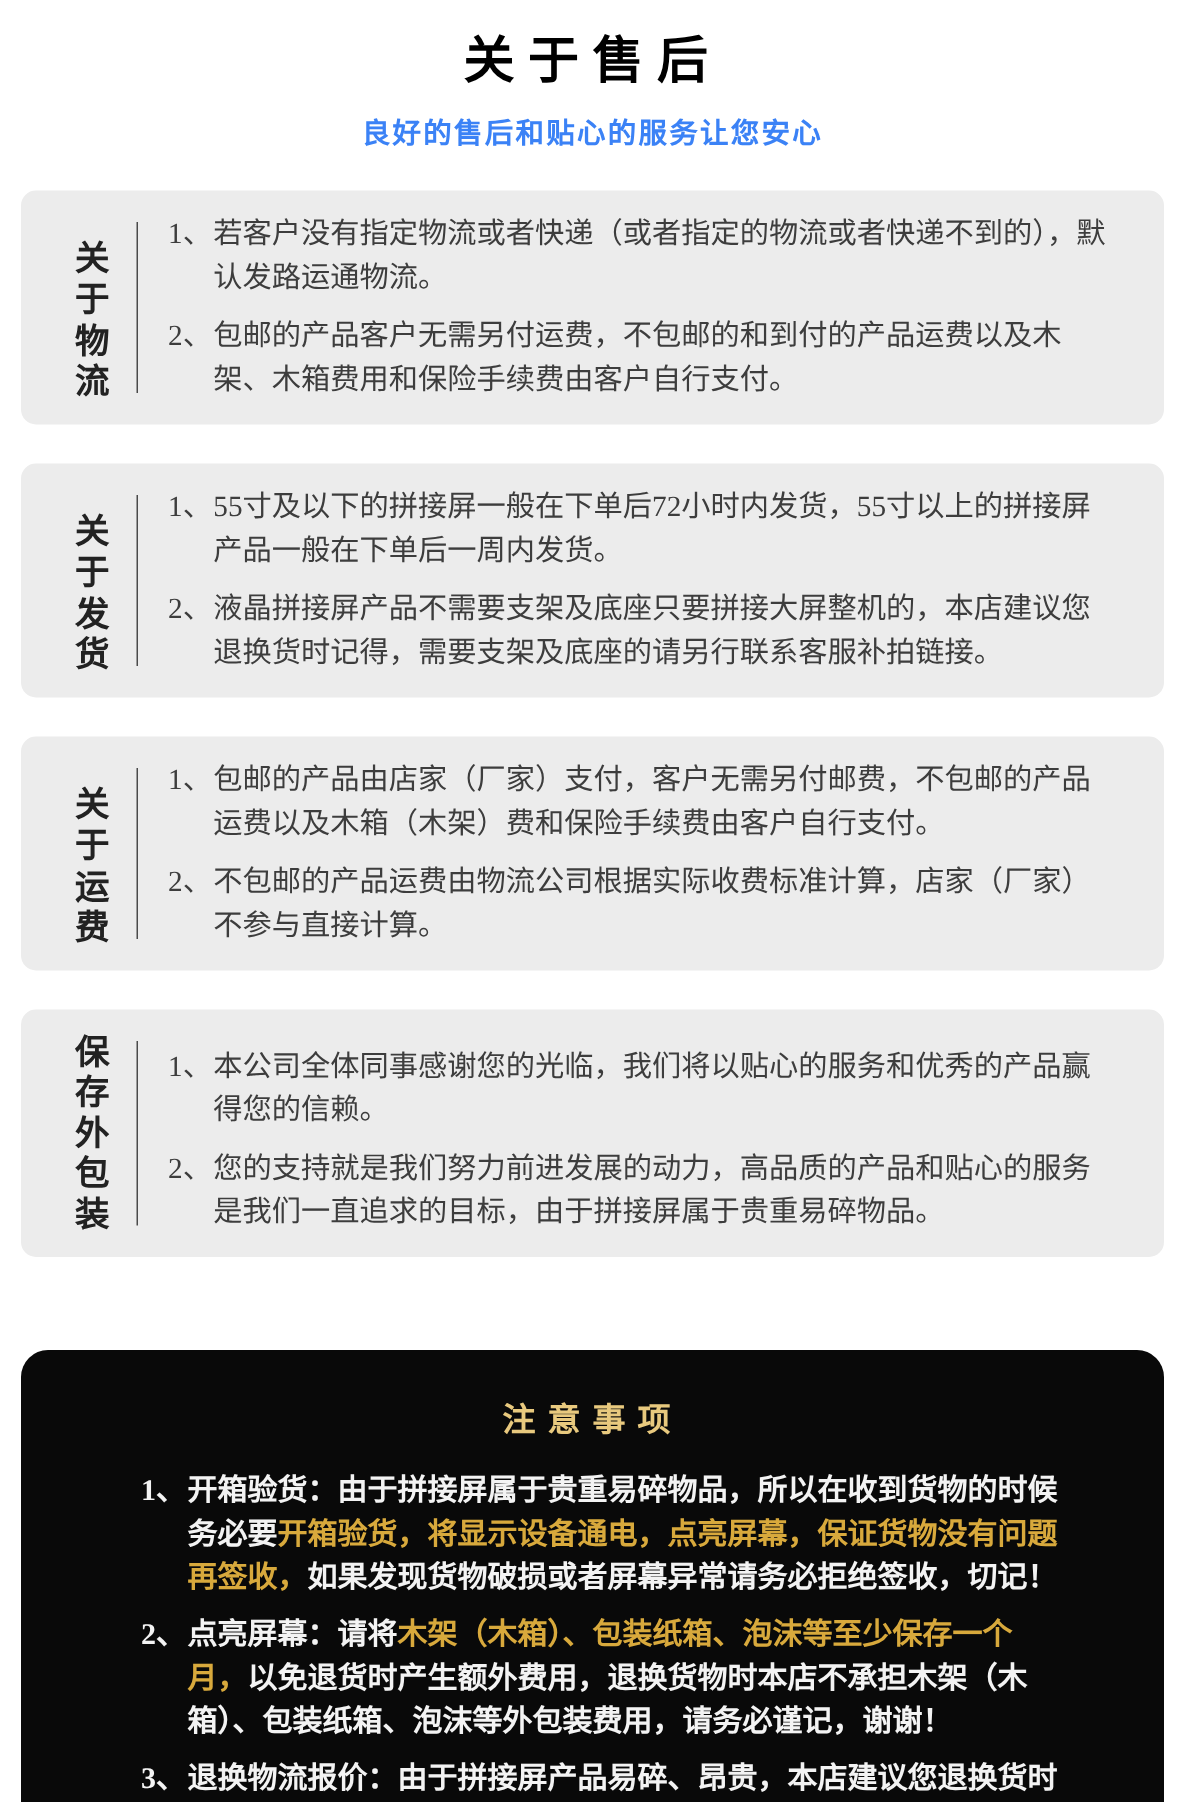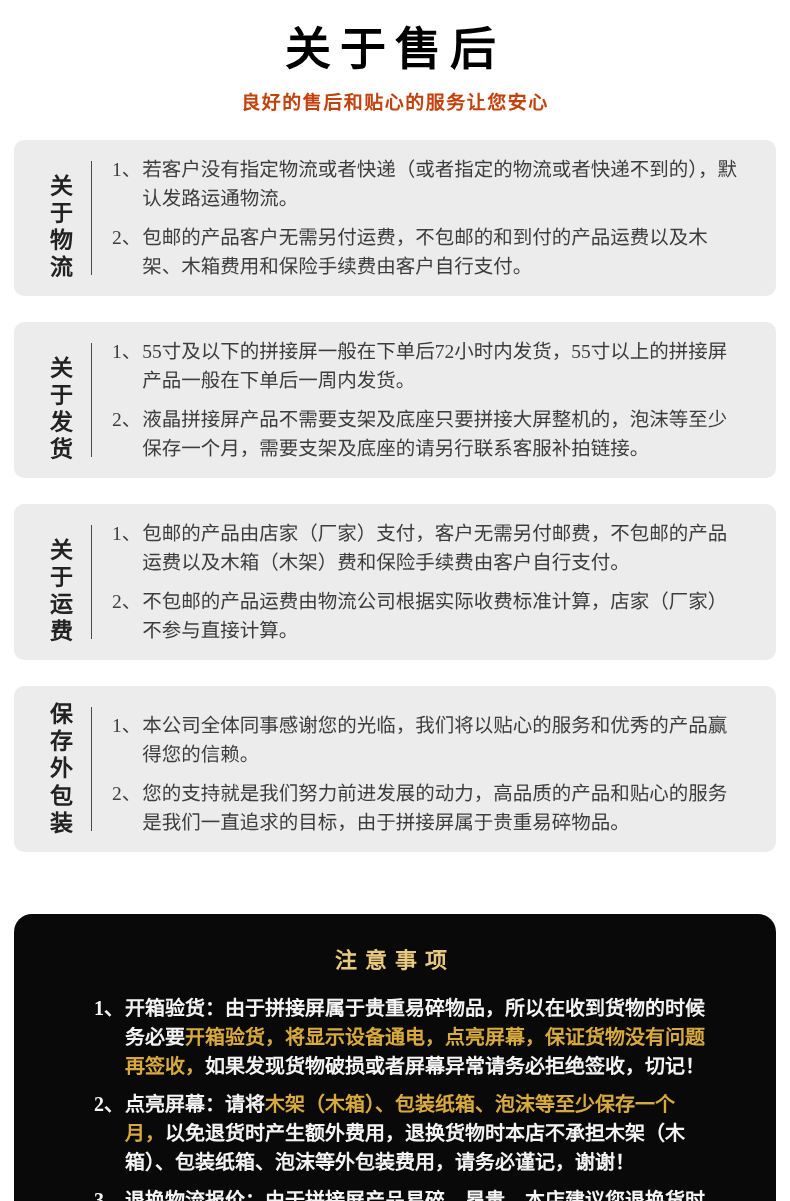--- a/index.html
+++ b/index.html
@@ -9,31 +9,31 @@
     min-height: 1201px;
     margin: 0 auto;
     font-family: "Liberation Serif", "DejaVu Serif", serif;
     color: #222;
   }
   .page { width: 790px; padding-bottom: 30px; }
 
   
   .hero { text-align: center; padding-top: 22px; }
   .hero-title {
-    font-size: 46px;
+    font-size: 34px;
     font-weight: bold;
     letter-spacing: 9px;
     color: #000;
     line-height: 1.2;
   }
   .hero-sub {
     margin-top: 10px;
     font-size: 19px;
     letter-spacing: 1.5px;
-    color: #c2410c;
+    color: #3b82f6;
     font-weight: 600;
   }
 
   
   .cards { margin-top: 26px; }
   .card {
     margin: 0 14px 26px 14px;
     background: #ececec;
     border-radius: 10px;
     min-height: 136px;
@@ -130,21 +130,21 @@
     <div class="card">
       <div class="card-label">关于发货</div>
       <div class="card-divider"></div>
       <div class="card-body">
         <div class="card-item">
           <span class="num">1、</span>
           <span class="item-text">55寸及以下的拼接屏一般在下单后72小时内发货，55寸以上的拼接屏产品一般在下单后一周内发货。</span>
         </div>
         <div class="card-item">
           <span class="num">2、</span>
-          <span class="item-text">液晶拼接屏产品不需要支架及底座只要拼接大屏整机的，泡沫等至少保存一个月，需要支架及底座的请另行联系客服补拍链接。</span>
+          <span class="item-text">液晶拼接屏产品不需要支架及底座只要拼接大屏整机的，本店建议您退换货时记得，需要支架及底座的请另行联系客服补拍链接。</span>
         </div>
       </div>
     </div>
 
     <div class="card">
       <div class="card-label">关于运费</div>
       <div class="card-divider"></div>
       <div class="card-body">
         <div class="card-item">
           <span class="num">1、</span>

